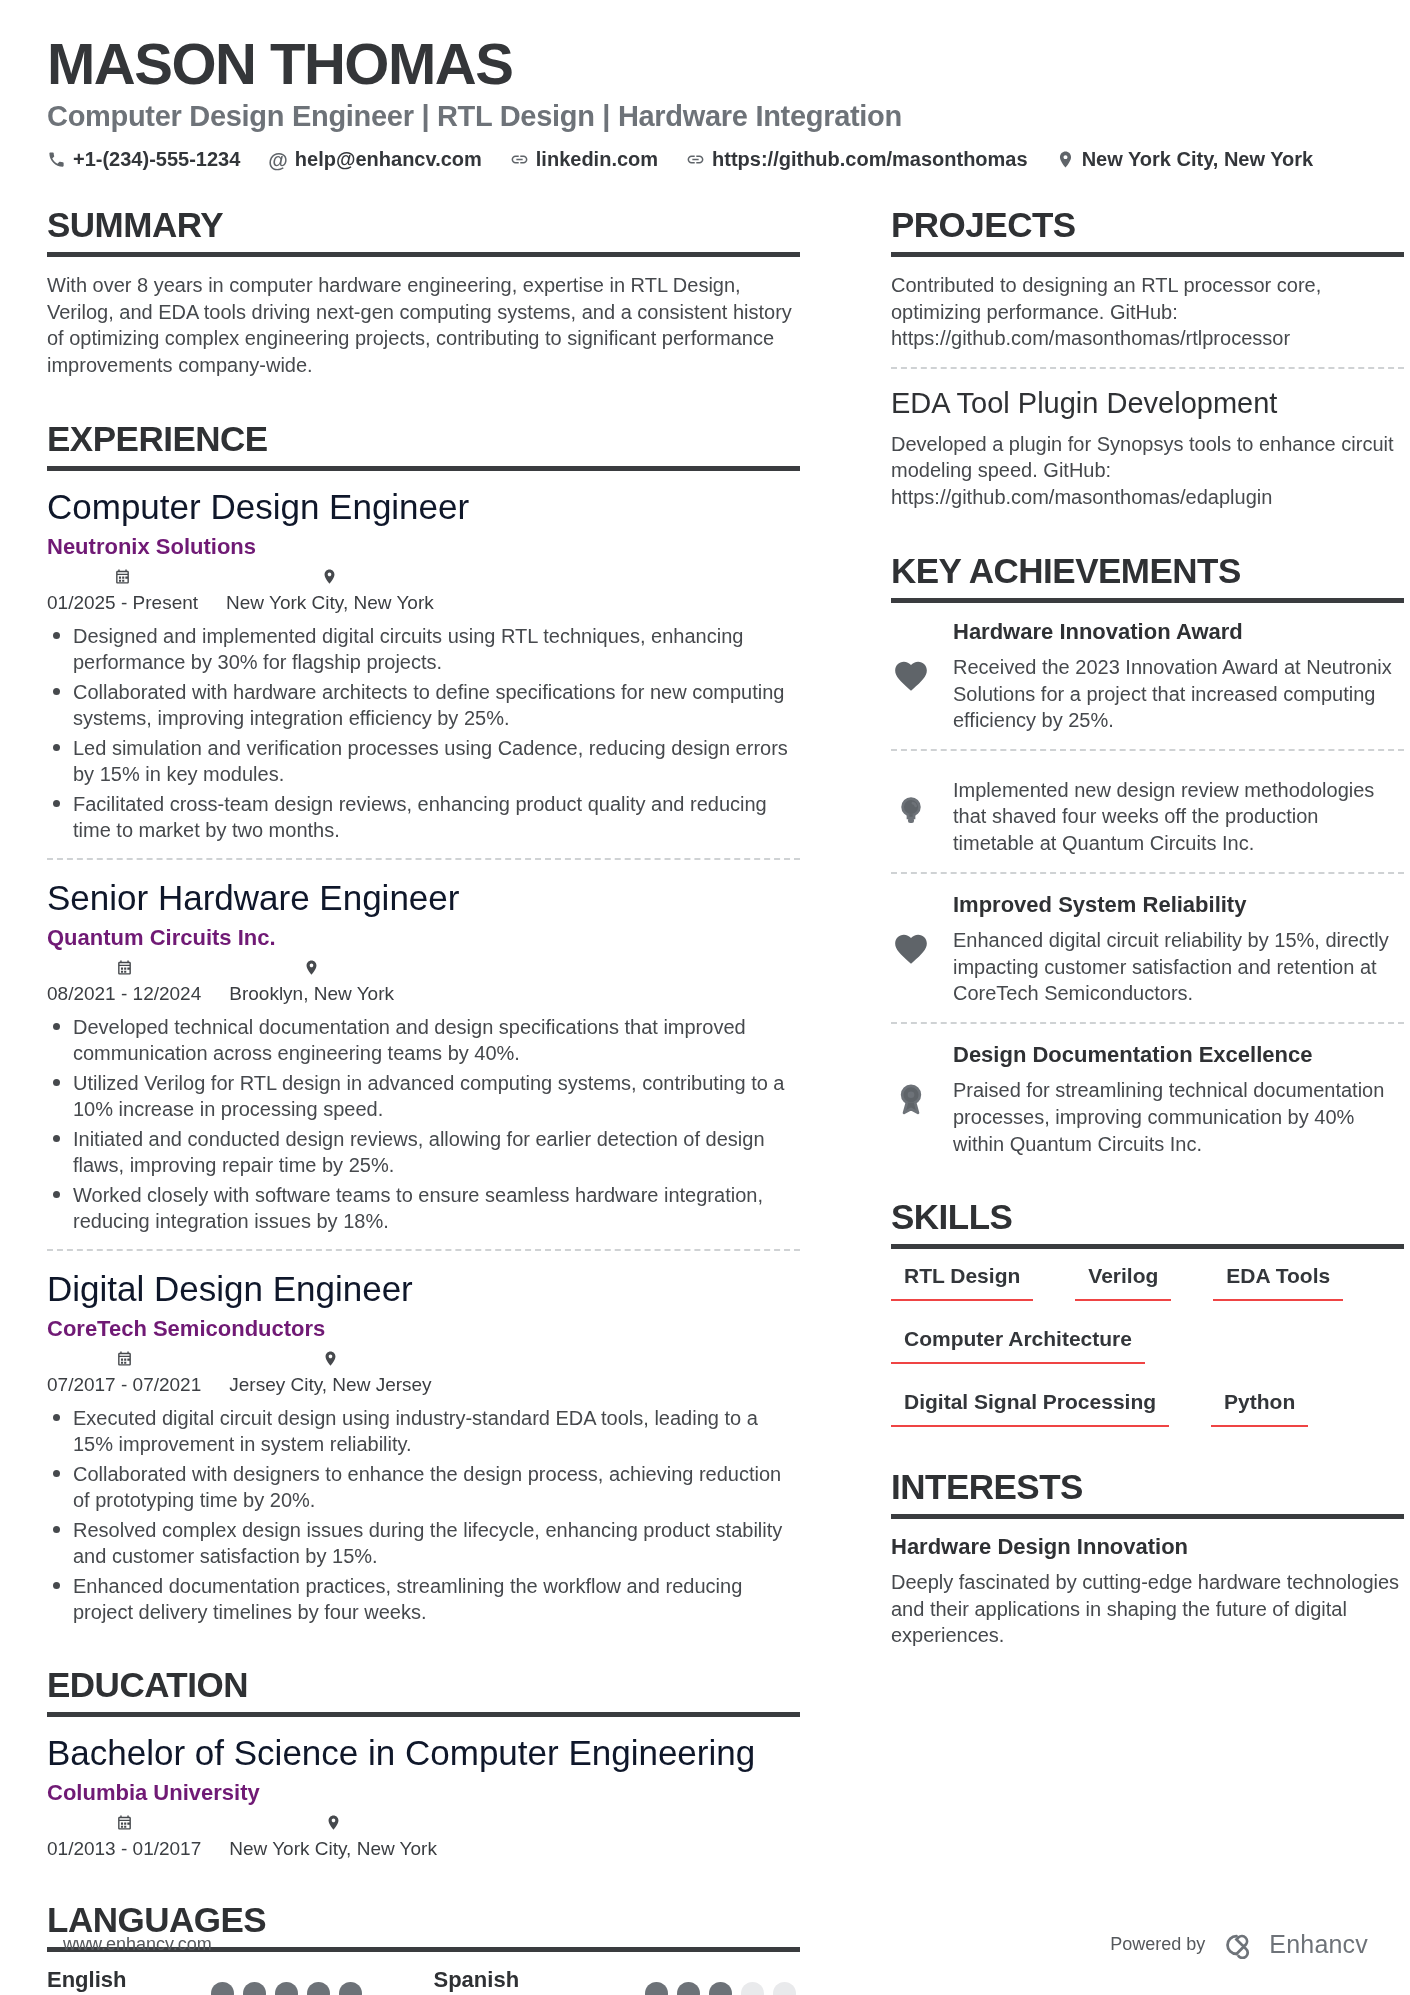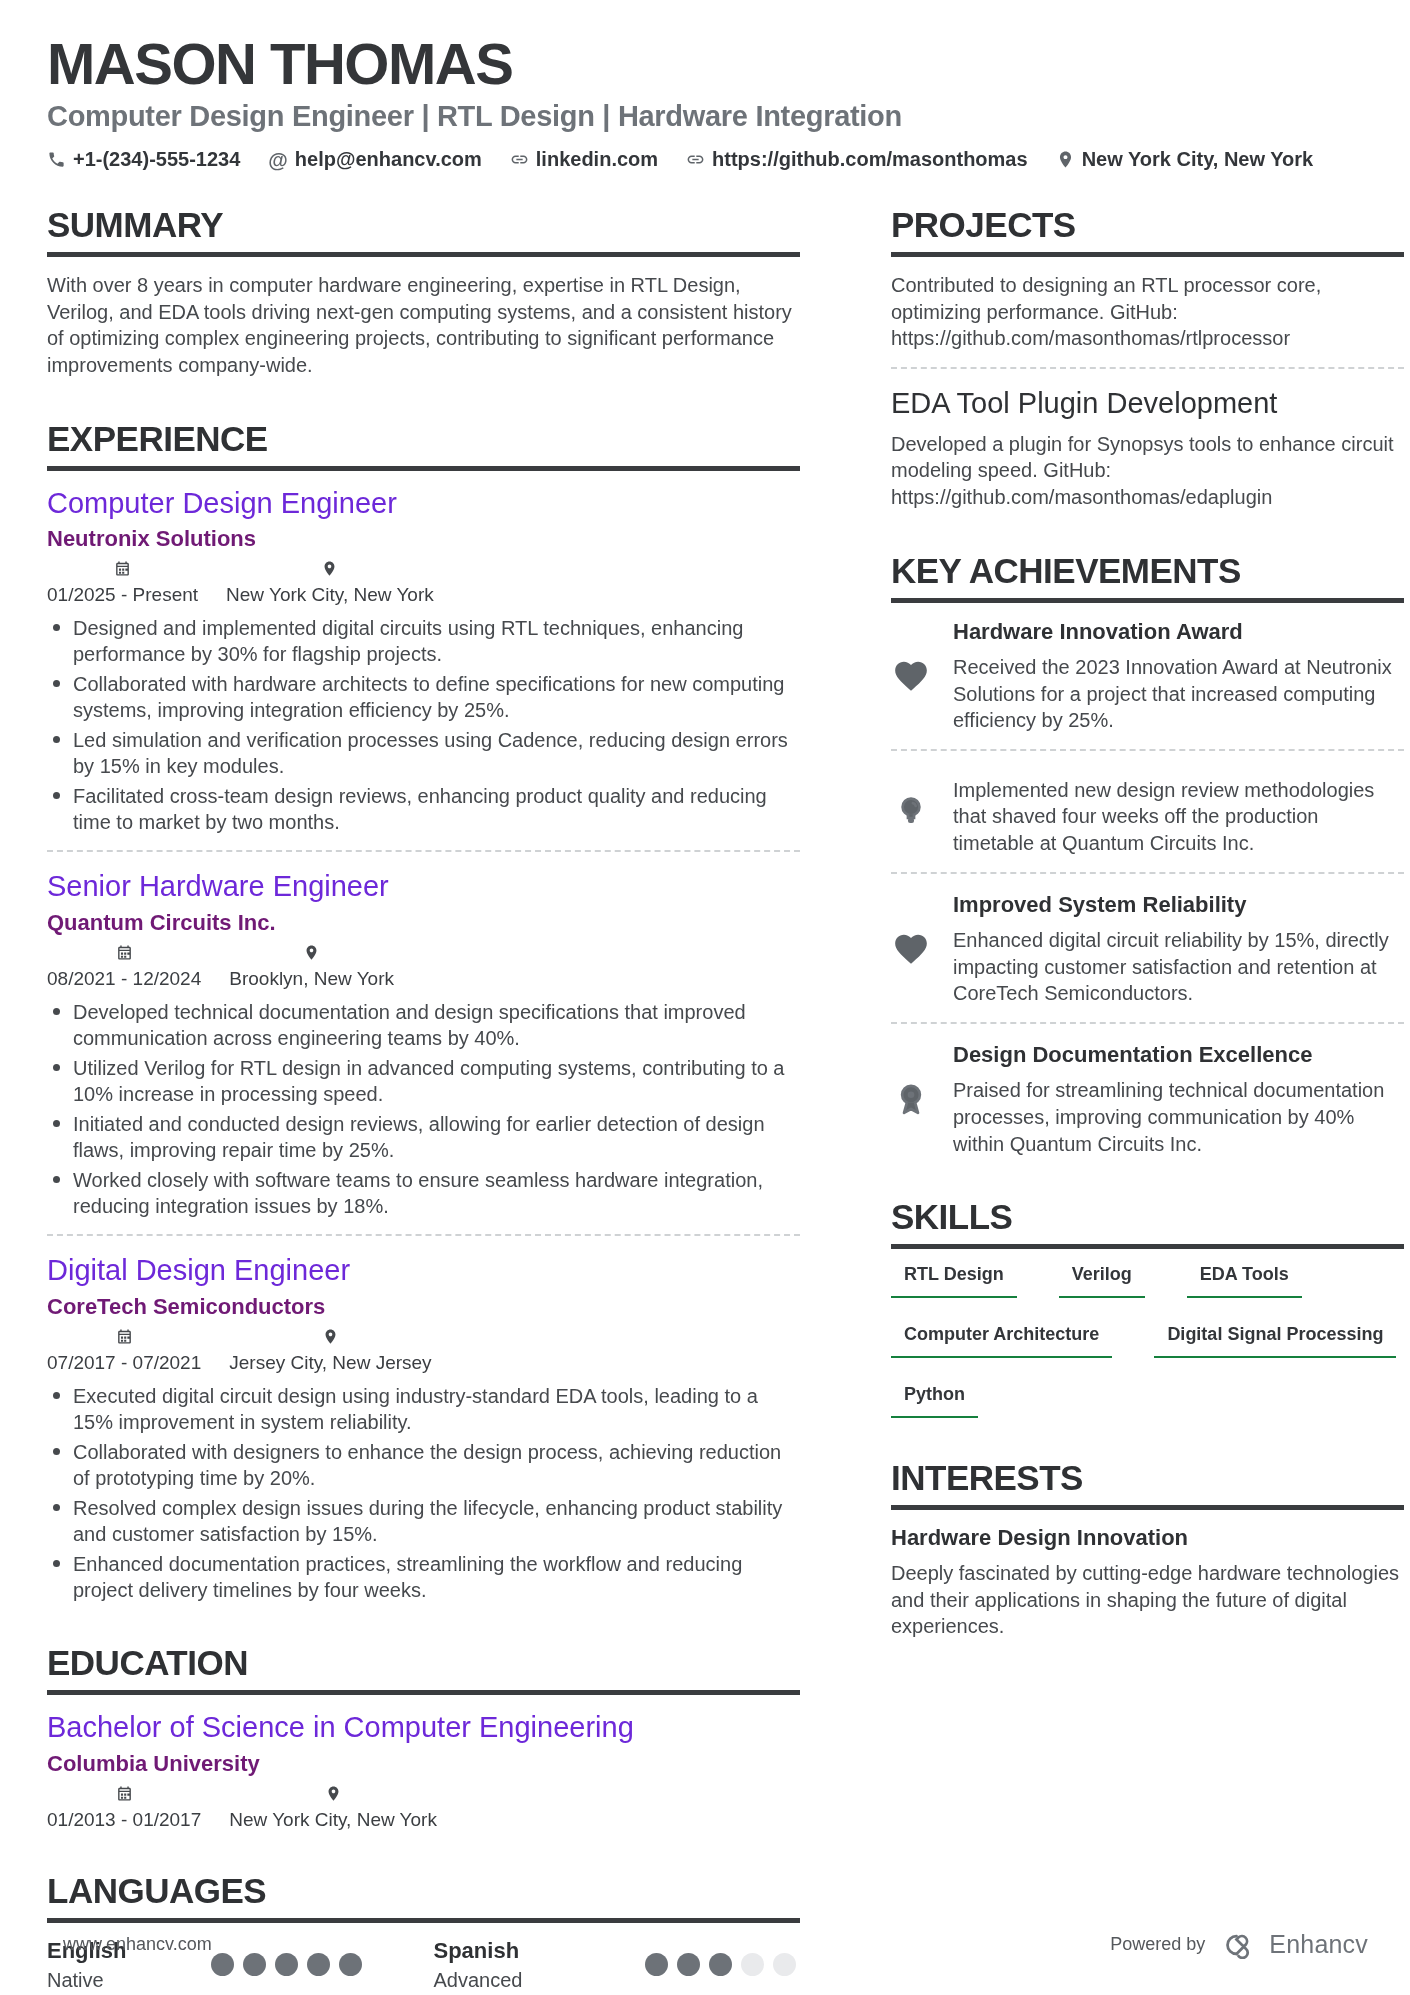--- a/index.html
+++ b/index.html
@@ -26,21 +26,21 @@
   .col-right { width:513px; flex:none; }
 
   
   .section { margin-top:40px; }
   .section.first { margin-top:34px; }
   h2.sec { font-size:35px; font-weight:700; color:#2f3134; letter-spacing:-0.5px;
            padding-bottom:7px; border-bottom:5px solid #3a3c3f; margin-bottom:15px; }
   .body-text { font-size:20px; line-height:1.33; color:#46494d; }
 
   
-  .entry-title { font-size:29px; font-weight:400; color:#6d28d9; line-height:1.2; }
+  .entry-title { font-size:35px; font-weight:400; color:#0f172a; line-height:1.2; }
   .company { font-size:22px; font-weight:700; color:#701a75; margin-top:6px; }
   .meta-row { display:flex; align-items:center; gap:28px; margin-top:8px;
               font-size:19px; color:#3b3e42; }
   .meta-item { display:flex; align-items:center; gap:7px;flex-direction:column; }
   .meta-item .icon svg { width:17px; height:17px; fill:#46494d; }
   ul.bullets { list-style:none; margin-top:9px; }
   ul.bullets li { position:relative; padding-left:26px; font-size:20px; line-height:1.3;
                   color:#46494d; margin-bottom:4px; }
   ul.bullets li::before { content:""; position:absolute; left:6px; top:9px;
                   width:7px; height:7px; border-radius:50%; background:#46494d; }
@@ -63,22 +63,22 @@
 
   
   .ach { display:flex; gap:22px; }
   .ach-icon { flex:none; width:40px; }
   .ach-icon svg { width:38px; height:38px; display:block; }
   .ach-title { font-size:22px; font-weight:700; color:#2f3134; line-height:1.25; }
   .ach-desc { font-size:20px; line-height:1.33; color:#46494d; margin-top:9px; }
 
   
   .skills { display:flex; flex-wrap:wrap; column-gap:42px; row-gap:26px; margin-top:6px; }
-  .skill { font-size:18px; font-weight:700; color:#33363a; padding:0 13px 11px 13px;
-           border-bottom:2px solid #15803d; }
+  .skill { font-size:21px; font-weight:700; color:#33363a; padding:0 13px 11px 13px;
+           border-bottom:2px solid #ef4444; }
 
   
   .course-title { font-size:22px; font-weight:700; color:#6e7379; line-height:1.25; }
   .course-detail { font-size:20px; color:#46494d; margin-top:9px; }
 
   
   .interest-title { font-size:22px; font-weight:700; color:#2f3134; }
   .interest-desc { font-size:20px; line-height:1.33; color:#46494d; margin-top:9px; }
 
   

